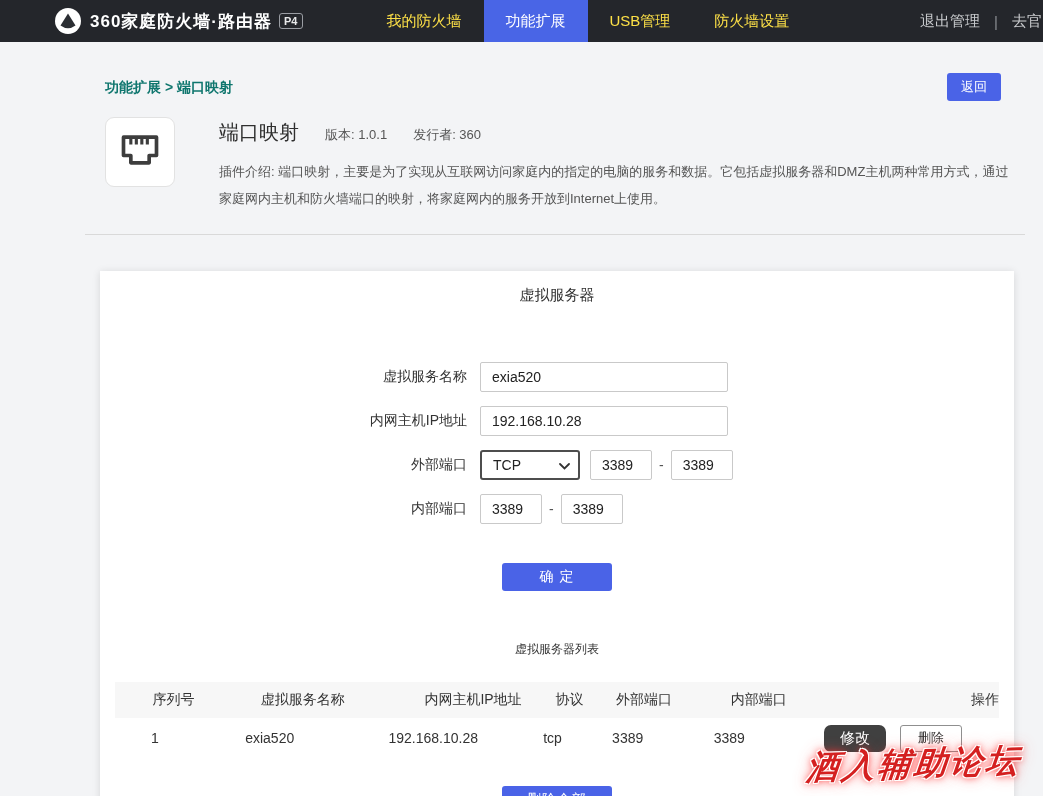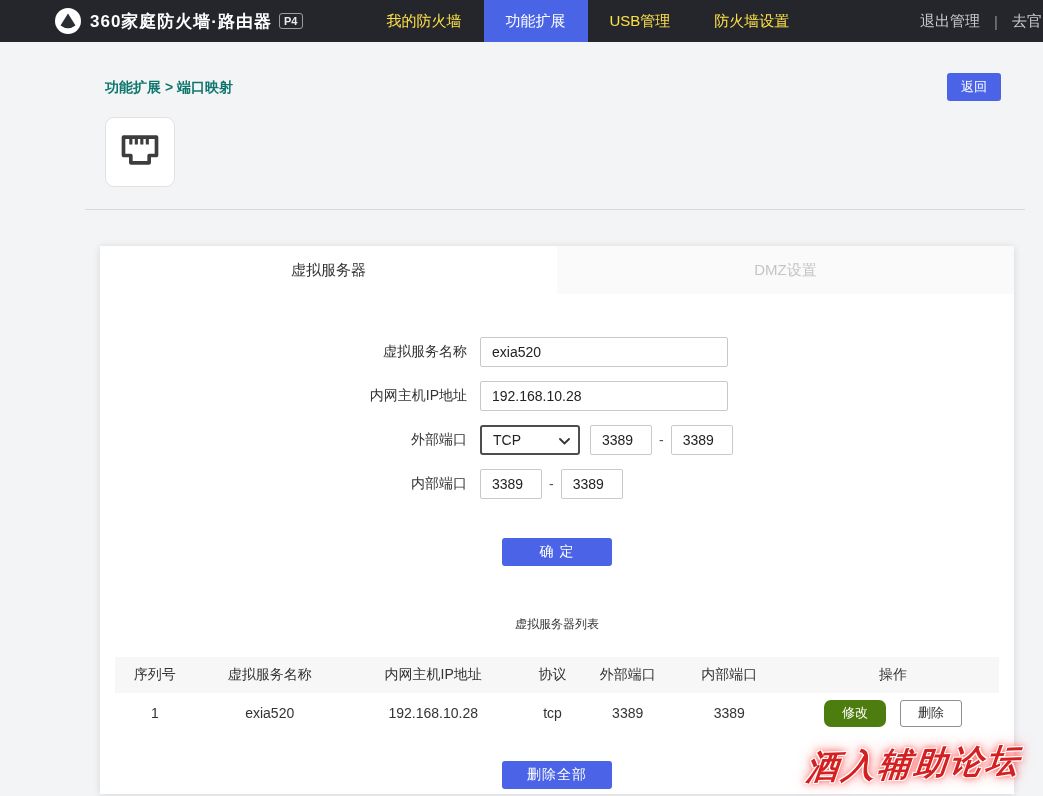--- a/index.html
+++ b/index.html
@@ -94,29 +94,29 @@
     border:none; border-radius:3px; font-size:14px; cursor:pointer;
     font-family:inherit; letter-spacing:1px;
   }
   .confirm-btn { margin:39px auto 0; }
   .deleteall-btn { margin:28px auto 0; }
   
   .list-title { margin-top:50px; text-align:center; font-size:12px; color:#333; }
   .vs-table { width:884px; margin:24px auto 0; border-collapse:collapse; table-layout:fixed; }
   .vs-table th {
     background:#f7f7f7; height:36px; font-weight:normal; font-size:14px;
-    color:#333; text-align:center;
+    color:#333; text-align:right;
   }
   .vs-table td { height:40px; font-size:14px; color:#333; text-align:center; }
   .col-seq{width:9%} .col-name{width:17%} .col-ip{width:20%} .col-proto{width:7%}
   .col-ext{width:10%} .col-int{width:13%} .col-op{width:24%}
   .op-cell { display:flex; align-items:center; justify-content:center; gap:14px; }
   .edit-btn {
-    width:62px; height:27px; background:#4d7c0f; color:#fff; border:none;
-    border-radius:7px; font-size:13px; cursor:pointer; font-family:inherit;
+    width:62px; height:27px; background:#404040; color:#fff; border:none;
+    border-radius:7px; font-size:15px; cursor:pointer; font-family:inherit;
   }
   .del-btn {
     width:62px; height:27px; background:#fff; color:#333; border:1px solid #8f8f8f;
     border-radius:3px; font-size:13px; cursor:pointer; font-family:inherit;
   }
   
   .watermark {
     position:absolute; left:806px; top:742px; z-index:5;
     font-size:33px; font-weight:bold; font-style:italic; letter-spacing:3px;
     color:#d42020; transform:rotate(-2deg) skewX(-8deg);
@@ -161,28 +161,35 @@
 
 <div class="plugin-row">
   <div class="plugin-iconbox">
     <span>
       <svg width="44" height="44" viewBox="0 0 48 48">
         <path d="M6 10 h36 v20 h-8 v8 h-20 v-8 h-8 z" fill="none" stroke="#3d3d3d" stroke-width="4" stroke-linejoin="round"></path>
         <path d="M14 12 v6 M20 12 v6 M26 12 v6 M32 12 v6" stroke="#3d3d3d" stroke-width="3.4"></path>
       </svg>
     </span>
   </div>
+  <div class="plugin-info">
+    <div class="plugin-title-row">
+      <span class="plugin-title">端口映射</span>
+      <span class="plugin-meta">版本: 1.0.1</span>
+      <span class="plugin-meta">发行者: 360</span>
+    </div>
+    <div class="plugin-desc">插件介绍: 端口映射，主要是为了实现从互联网访问家庭内的指定的电脑的服务和数据。它包括虚拟服务器和DMZ主机两种常用方式，通过家庭网内主机和防火墙端口的映射，将家庭网内的服务开放到Internet上使用。</div>
+  </div>
 </div>
 
 <hr class="divider">
 
 <div class="card">
   <div class="tabs">
     <div class="tab active">虚拟服务器</div>
-    <div class="tab inactive">DMZ设置</div>
   </div>
 
   <div class="form">
     <div class="form-row">
       <span class="form-label">虚拟服务名称</span>
       <input class="txt-input w-big" value="exia520" style="">
     </div>
     <div class="form-row">
       <span class="form-label">内网主机IP地址</span>
       <input class="txt-input w-big" value="192.168.10.28" style="">

